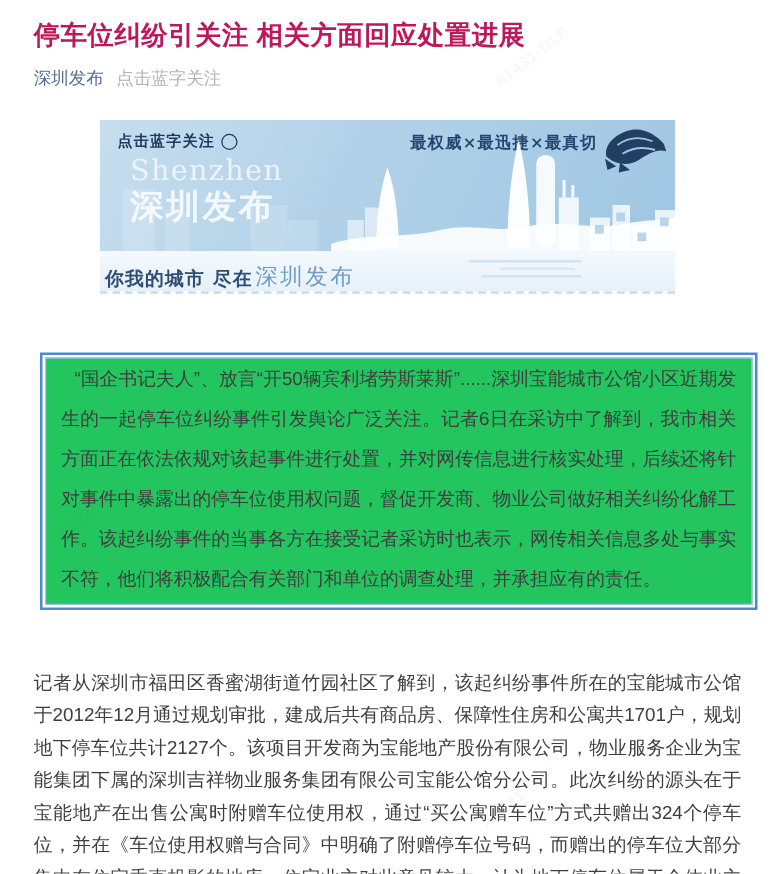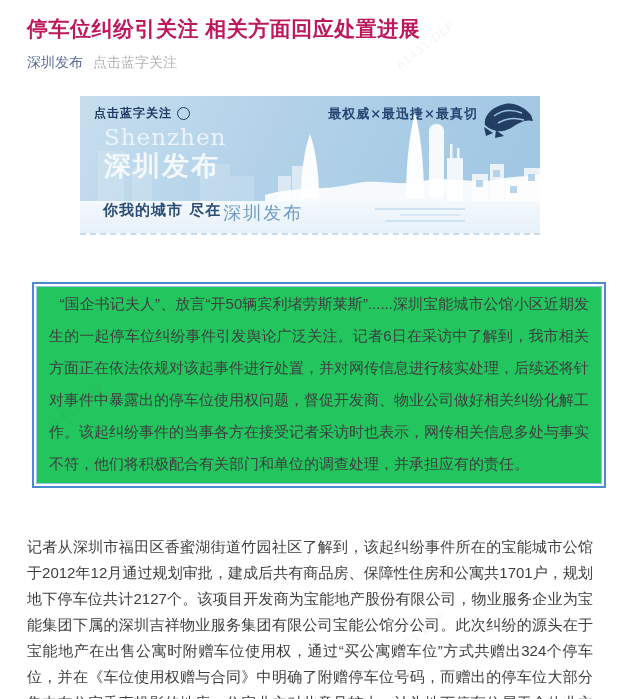--- a/index.html
+++ b/index.html
@@ -55,21 +55,21 @@
     font-size:23px;color:#ecf3f9;letter-spacing:1px;
   }
   .brand-cn{
     font-family:"DejaVu Serif","Liberation Serif",serif;
     font-size:27px;font-weight:bold;color:#f3f8fc;margin-top:3px;letter-spacing:2px;
   }
   .skyline{position:absolute;left:0;bottom:0;}
   .banner-strip{
     position:relative;height:32px;
     background:linear-gradient(180deg,#f3f9fd 0%,#e7f1f9 100%);
-    display:flex;align-items:flex-start;padding-left:23px;overflow:hidden;
+    display:flex;align-items:flex-end;padding-left:4px;overflow:hidden;
   }
   .tagline-prefix{
     font-size:15px;font-weight:bold;color:#2e4d74;letter-spacing:1px;
     font-family:"DejaVu Serif","Liberation Serif",serif;
   }
   .tagline-brand{
     font-size:18px;color:#6f9cc6;letter-spacing:2px;margin-left:2px;
     font-family:"DejaVu Serif","Liberation Serif",serif;
   }
   .ripples{position:absolute;right:55px;top:5px;}

